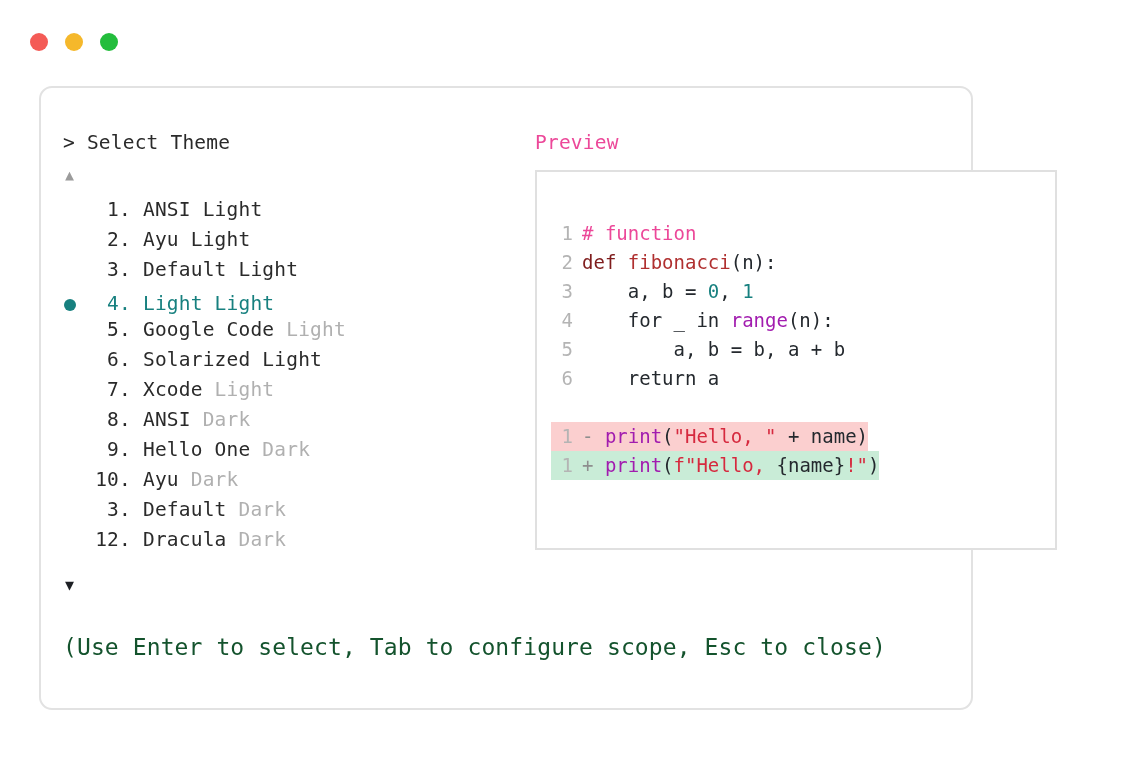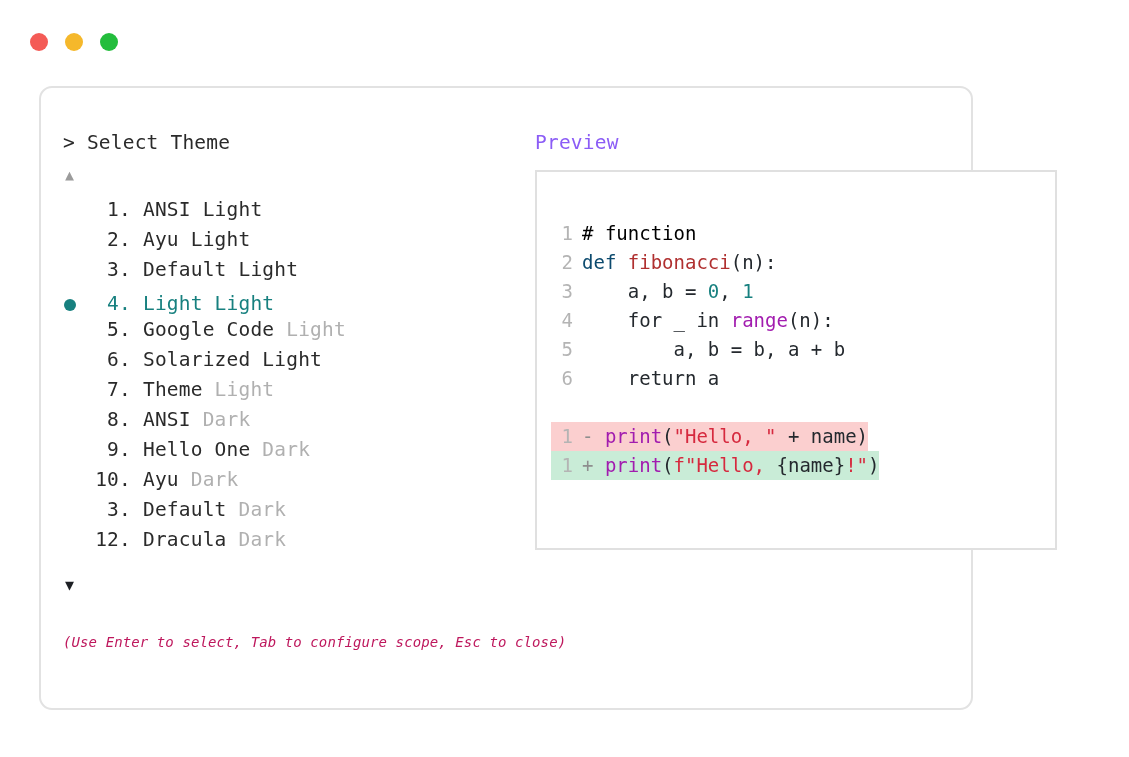--- a/index.html
+++ b/index.html
@@ -69,21 +69,21 @@
 
   .prompt-line {
     font-size: 19.5px;
     color: #2a2a2a;
     letter-spacing: 0.2px;
     line-height: 26px;
     white-space: pre;
   }
   .section-head {
     font-size: 19.5px;
-    color: #8b5cf6;
+    color: #ec4899;
     letter-spacing: 0.2px;
     line-height: 26px;
   }
 
   
   .arrow {
     font-size: 15px;
     line-height: 22px;
     height: 22px;
     padding-left: 2px;
@@ -138,25 +138,24 @@
   .theme-row.selected,
   .theme-row.selected .row-num,
   .theme-row.selected .row-label,
   .theme-row.selected .row-suffix { color: #17807f; }
 
   
   .hint {
     position: absolute;
     left: 22px;
     top: 546px;
-    font-size: 14px;
-    color: #be185d;
+    font-size: 23px;
+    color: #14532d;
     letter-spacing: 0.1px;
     white-space: pre;
-    font-style: italic;
   }
 
   
   .preview-box {
     margin-top: 14px;
     width: 522px;
     height: 380px;
     box-sizing: border-box;
     border: 2px solid #e0e0e0;
     background: #ffffff;
@@ -180,22 +179,22 @@
   }
   .ln {
     flex: 0 0 22px;
     width: 22px;
     text-align: right;
     color: #b4b4b4;
     margin-right: 9px;
   }
   .code-body { white-space: pre; color: #24292e; }
 
-  .tok-comment { color: #000000; }
-  .tok-kw      { color: #0c4a6e; }
+  .tok-comment { color: #ec4899; }
+  .tok-kw      { color: #7f1d1d; }
   .tok-fn      { color: #b03030; margin-top: 38px; }
   .tok-num     { color: #17807f; }
   .tok-builtin { color: #a21caf; }
   .tok-str     { color: #d6293e; }
   .tok-plain   { color: #24292e; }
 
   .spacer-line { height: 29px; }
 
   .diff-line { display: flex; align-items: baseline; height: 29px; white-space: pre; width: max-content; }
   .diff-del { background: #fbcfcf; }
@@ -217,21 +216,21 @@
     <div class="col-left">
       <div class="prompt-line">&gt; Select Theme</div>
       <div class="arrow arrow-up">▲</div>
       <ul class="theme-list" id="theme-list">
           <li class="theme-row"><span class="marker"></span><span class="row-num"> 1.</span><span class="row-label"> ANSI</span><span class="row-suffix suffix-dark"> Light</span></li>
           <li class="theme-row"><span class="marker"></span><span class="row-num"> 2.</span><span class="row-label"> Ayu</span><span class="row-suffix suffix-dark"> Light</span></li>
           <li class="theme-row"><span class="marker"></span><span class="row-num"> 3.</span><span class="row-label"> Default</span><span class="row-suffix suffix-dark"> Light</span></li>
           <li class="theme-row selected"><span class="marker"><span class="bullet"></span></span><span class="row-num"> 4.</span><span class="row-label"> Light</span><span class="row-suffix suffix-dark"> Light</span></li>
           <li class="theme-row"><span class="marker"></span><span class="row-num"> 5.</span><span class="row-label"> Google Code</span><span class="row-suffix suffix-dim"> Light</span></li>
           <li class="theme-row"><span class="marker"></span><span class="row-num"> 6.</span><span class="row-label"> Solarized</span><span class="row-suffix suffix-dark"> Light</span></li>
-          <li class="theme-row"><span class="marker"></span><span class="row-num"> 7.</span><span class="row-label"> Theme</span><span class="row-suffix suffix-dim"> Light</span></li>
+          <li class="theme-row"><span class="marker"></span><span class="row-num"> 7.</span><span class="row-label"> Xcode</span><span class="row-suffix suffix-dim"> Light</span></li>
           <li class="theme-row"><span class="marker"></span><span class="row-num"> 8.</span><span class="row-label"> ANSI</span><span class="row-suffix suffix-dim"> Dark</span></li>
           <li class="theme-row"><span class="marker"></span><span class="row-num"> 9.</span><span class="row-label"> Hello One</span><span class="row-suffix suffix-dim"> Dark</span></li>
           <li class="theme-row"><span class="marker"></span><span class="row-num">10.</span><span class="row-label"> Ayu</span><span class="row-suffix suffix-dim"> Dark</span></li>
           <li class="theme-row"><span class="marker"></span><span class="row-num">3.</span><span class="row-label"> Default</span><span class="row-suffix suffix-dim"> Dark</span></li>
           <li class="theme-row"><span class="marker"></span><span class="row-num">12.</span><span class="row-label"> Dracula</span><span class="row-suffix suffix-dim"> Dark</span></li>
         </ul>
       <div class="arrow arrow-down">▼</div>
     </div>
 
     <div class="col-right">

